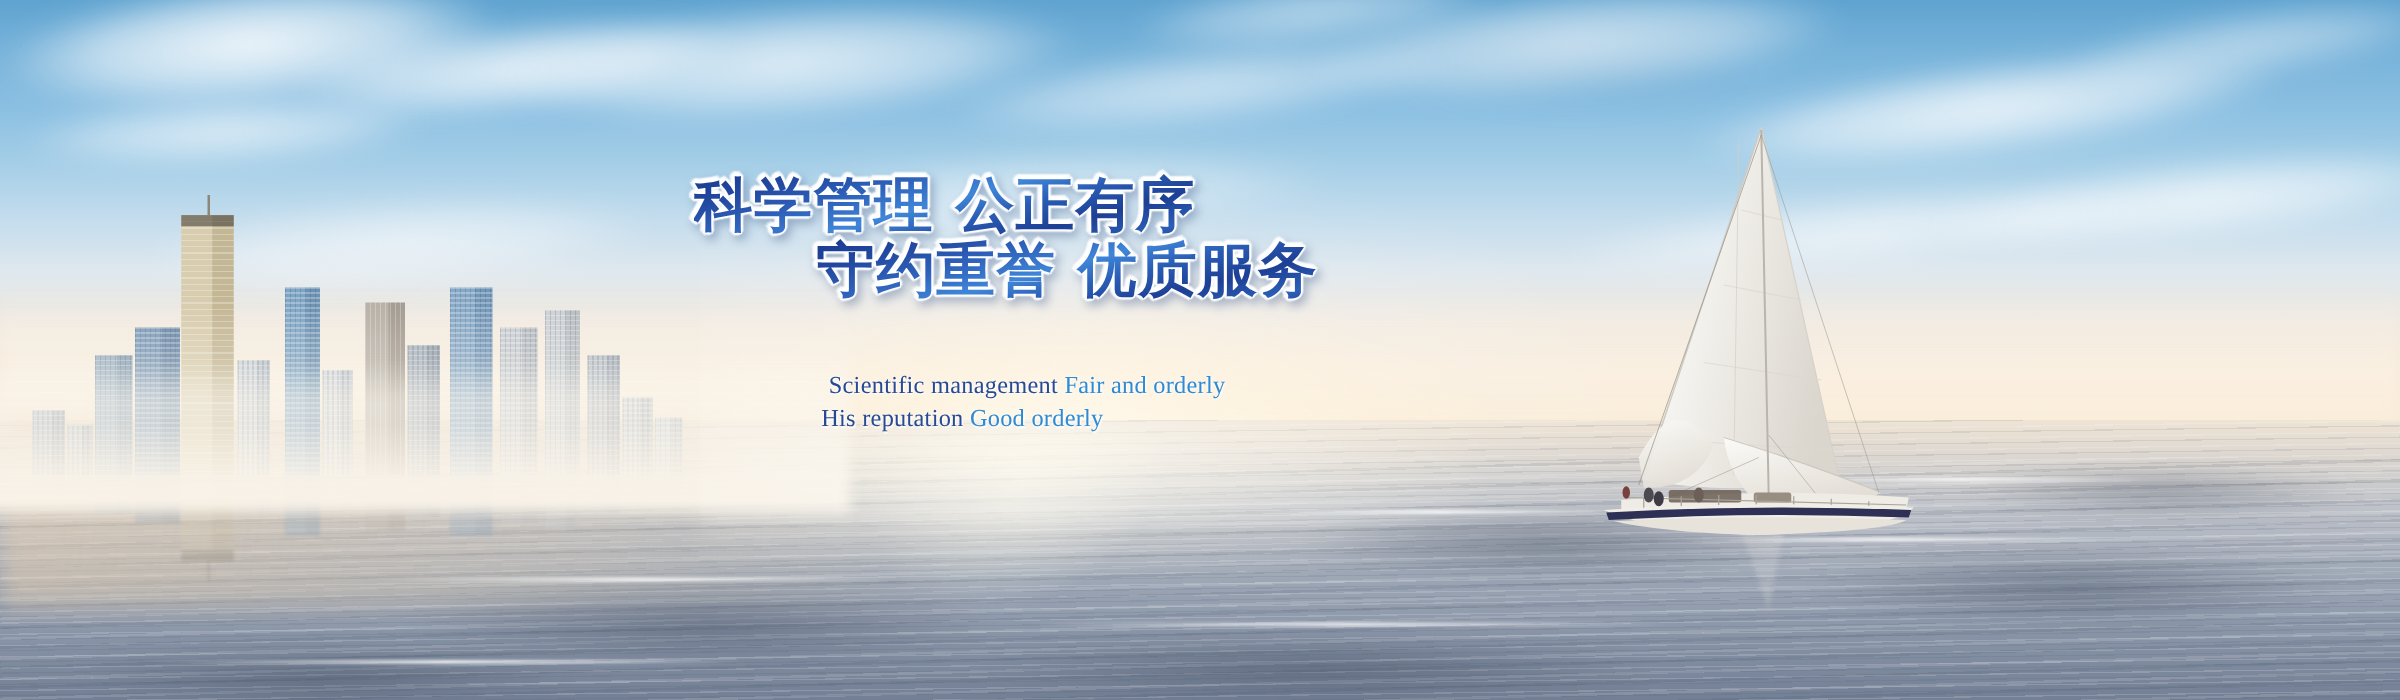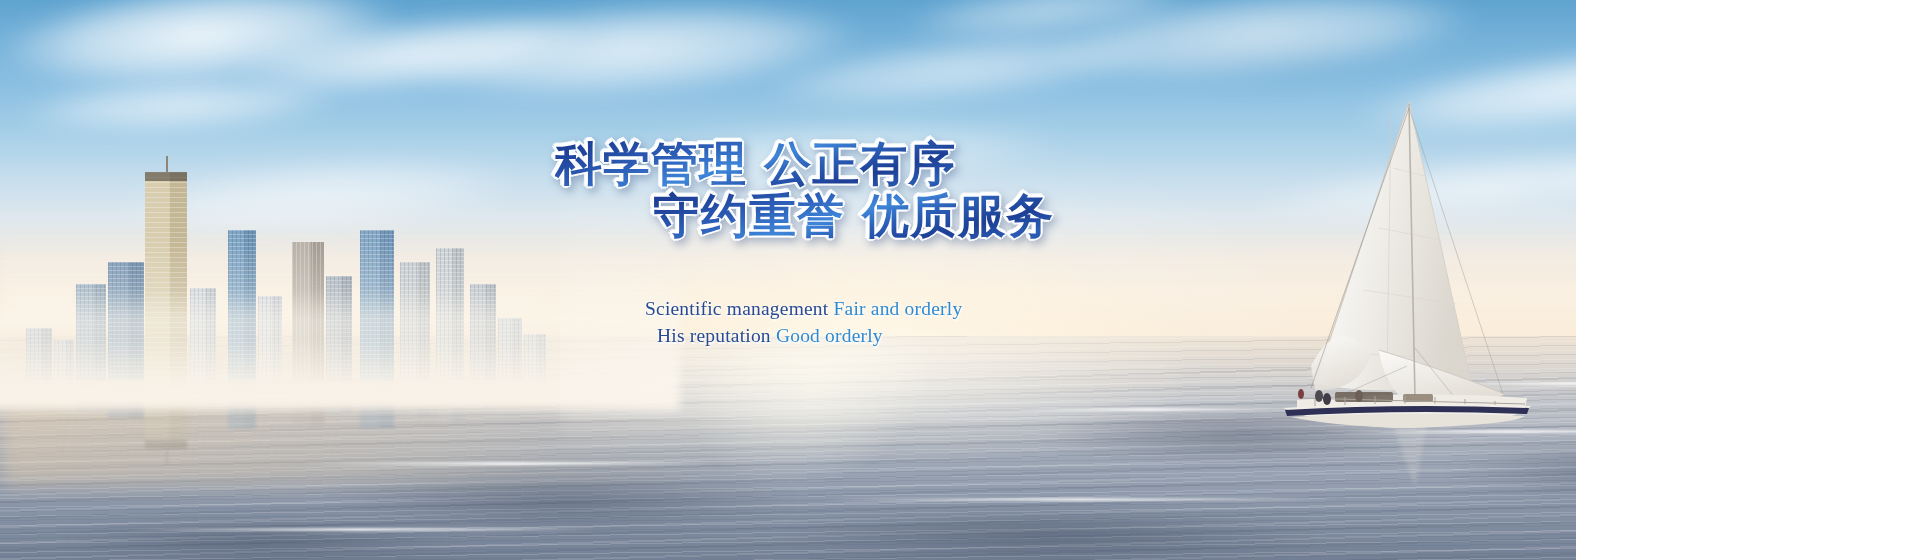--- a/index.html
+++ b/index.html
@@ -1,21 +1,21 @@
 <!DOCTYPE html>
 <html><head>
 <meta charset="utf-8">
 <style>
   * { margin:0; padding:0; box-sizing:border-box; }
   html,body { background:#fff; }
   body { font-family:"Liberation Sans", sans-serif; }
 
   #banner {
     position:relative;
-    width:1576px;
+    width:1920px;
     height:560px;
     overflow:hidden;
     background:#7eb1d5;
   }
 
   
   .sky {
     position:absolute; left:0; top:0; width:1920px; height:340px;
     background:
       linear-gradient(180deg,
@@ -200,21 +200,21 @@
   .headline-2 { left:653px; top:185px; }
 
   .subline {
     position:absolute;
     font-family:"Liberation Serif", serif;
     font-size:19.5px;
     letter-spacing:.2px;
     white-space:nowrap;
     text-shadow:1px 1.5px 1px rgba(255,255,255,.95), 0 0 3px rgba(255,255,255,.8);
   }
-  .subline-1 { left:645px; top:298px; }
+  .subline-1 { left:663px; top:298px; }
   .subline-2 { left:657px; top:325px; }
   .tdark  { color:#274a93; }
   .tlight { color:#2e8ad2; }
 
   
   .lightfx {
     position:absolute; left:560px; top:120px; width:760px; height:300px;
     background:radial-gradient(ellipse at 40% 70%, rgba(255,255,255,.30), rgba(255,255,255,0) 70%);
     pointer-events:none;
   }

